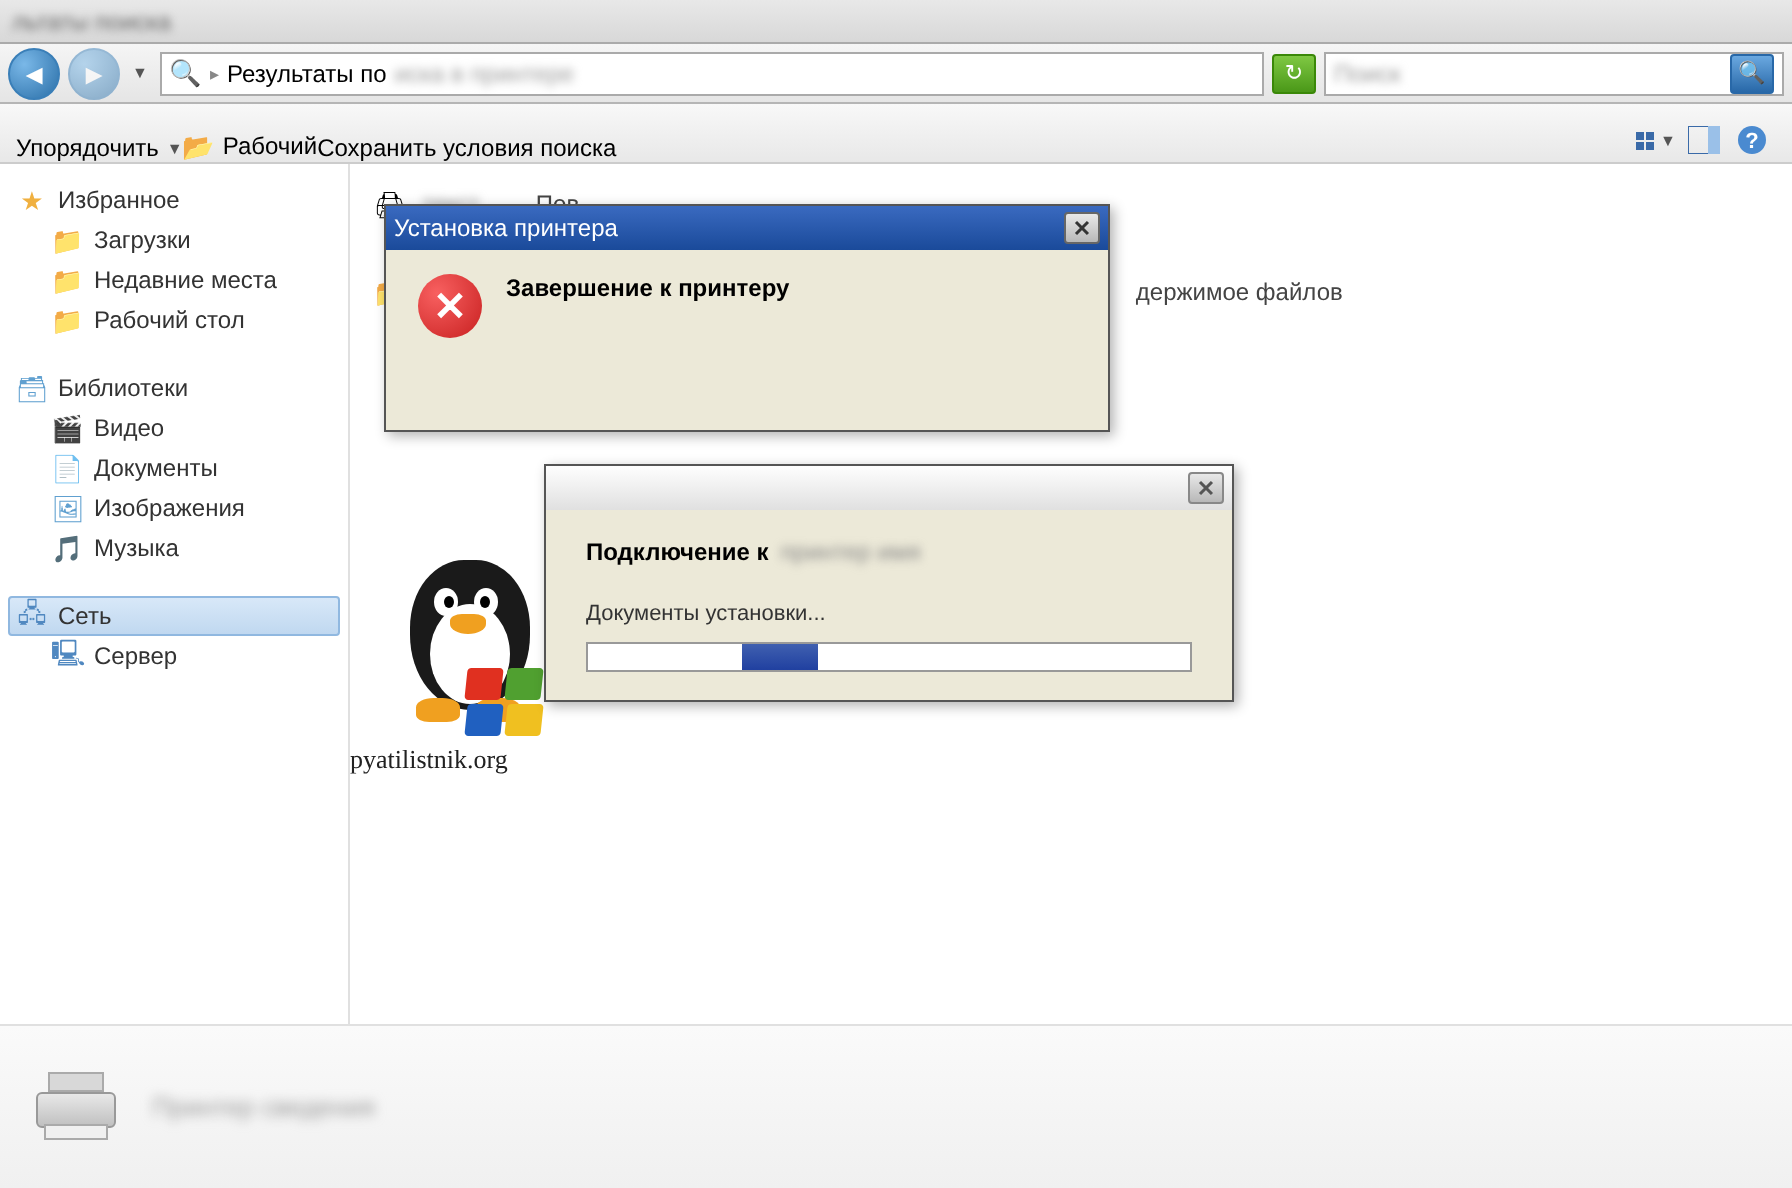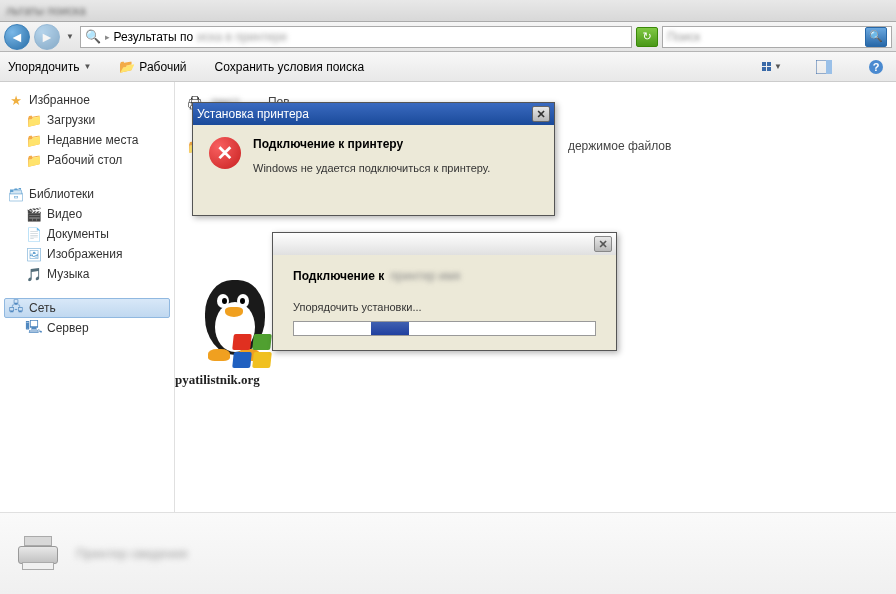--- a/index.html
+++ b/index.html
@@ -16,21 +16,21 @@
 .navbtn-drop { width: 12px; height: 20px; display: flex; align-items: center; justify-content: center; color: #555; font-size: 8px; }
 .addrbar { flex: 1; height: 22px; background: #fff; border: 1px solid #aaa; display: flex; align-items: center; padding: 0 4px; gap: 4px; }
 .addrbar .pathsep { color: #888; font-size: 9px; }
 .addrbar .blur { filter: blur(2.5px); color: #999; }
 .refresh { width: 22px; height: 20px; background: linear-gradient(#7fc843, #4a9818); border: 1px solid #3a8808; display: flex; align-items: center; justify-content: center; color: #fff; font-size: 11px; border-radius: 2px; }
 .searchbar { width: 230px; height: 22px; background: #fff; border: 1px solid #aaa; display: flex; align-items: center; padding: 0 4px; color: #999; position: relative; }
 .searchbar .blur { filter: blur(2px); }
 .searchbtn { width: 22px; height: 20px; background: linear-gradient(#6aa8e0, #2868a8); border: 1px solid #2868a8; display: flex; align-items: center; justify-content: center; color: #fff; font-size: 11px; border-radius: 2px; margin-left: auto; }
 
 
-.toolbar { height: 30px; background: linear-gradient(#f8f8f8, #e8e8e8); border-bottom: 1px solid #ccc; display: flex; align-items: center; padding: 0 8px; gap: 28px; }
+.toolbar { height: 30px; background: linear-gradient(#f8f8f8, #e8e8e8); border-bottom: 1px solid #ccc; display: flex; align-items: flex-end; padding: 0 8px; gap: 0; }
 .toolbar .item { display: flex; align-items: center; gap: 4px; cursor: pointer; }
 .toolbar .drop { font-size: 8px; color: #555; }
 .toolbar .spacer { flex: 1; }
 .toolbar .iconbtn { width: 24px; height: 22px; display: flex; align-items: center; justify-content: center; border: 1px solid transparent; }
 .square3 { display: grid; grid-template-columns: 4px 4px; grid-template-rows: 4px 4px; gap: 1px; }
 .square3 span { background: #3a6aa8; }
 
 
 .main { display: flex; height: 430px; }
 .sidebar { width: 175px; border-right: 1px solid #e0e0e0; padding: 8px 4px; background: #fff; }
@@ -60,21 +60,21 @@
 .penguin-beak { position: absolute; left: 50px; top: 35px; width: 18px; height: 10px; background: #f0a020; border-radius: 40% 40% 60% 60%; }
 .penguin-feet { position: absolute; left: 33px; top: 77px; width: 52px; height: 14px; }
 .penguin-foot { position: absolute; width: 22px; height: 12px; background: #f0a020; border-radius: 40% 40% 30% 30%; }
 .penguin-foot.l { left: 0; } .penguin-foot.r { right: 0; }
 .winflag { position: absolute; left: 58px; top: 62px; width: 44px; height: 40px; }
 .winflag .p { position: absolute; width: 18px; height: 16px; border-radius: 2px; transform: skewX(-6deg); }
 .winflag .r1 { background: #e03020; left: 0; top: 0; }
 .winflag .g1 { background: #50a030; left: 20px; top: 0; }
 .winflag .b1 { background: #2060c0; left: 0; top: 18px; }
 .winflag .y1 { background: #f0c020; left: 20px; top: 18px; }
-.logo-text { position: absolute; left: 0px; top: 100px; font-size: 13px; font-weight: bold; color: #222; font-family: Georgia, serif; }
+.logo-text { position: absolute; left: 0px; top: 100px; font-size: 13px; font-weight: normal; color: #222; font-family: Georgia, serif; }
 
 
 .dialog { position: absolute; background: #ece9d8; border: 1px solid #555; box-shadow: 2px 2px 6px rgba(0,0,0,0.3); }
 .dialog .titlebar-dlg { height: 22px; background: linear-gradient(#3a6ac0, #1a4a9a); color: #fff; display: flex; align-items: center; padding: 0 4px; font-size: 12px; }
 .dialog .titlebar-dlg .close { margin-left: auto; width: 18px; height: 16px; background: linear-gradient(#e8e8e8, #b8b8b8); border: 1px solid #666; display: flex; align-items: center; justify-content: center; color: #333; font-size: 11px; font-weight: bold; border-radius: 2px; }
 .dialog .body { padding: 12px 16px; }
 .dialog .btn { min-width: 70px; height: 22px; background: linear-gradient(#fefefe, #e0e0e0); border: 1px solid #707070; border-radius: 3px; display: inline-flex; align-items: center; justify-content: center; font-size: 12px; cursor: pointer; }
 
 .dlg-error { left: 192px; top: 102px; width: 363px; z-index: 20; }
 .dlg-error .body { display: flex; gap: 12px; min-height: 90px; }
@@ -255,37 +255,36 @@
 
 <div class="dialog dlg-progress">
   <div class="titlebar-dlg2">
     <div class="close">✕</div>
   </div>
   <div class="body2">
     <div class="connecting">
       <b>Подключение к</b>
       <span class="blur">принтер имя</span>
     </div>
-    <div class="status">Упорядочить установки...</div>
+    <div class="status">Документы установки...</div>
     <div class="progressbar">
       <div class="fill"></div>
     </div>
   </div>
 </div>
 
 <div class="dialog dlg-error">
   <div class="titlebar-dlg">
     <span>Установка принтера</span>
     <div class="close">✕</div>
   </div>
   <div class="body">
     <div class="error-icon">✕</div>
     <div class="msg">
-      <div class="bold">Подключение к принтеру</div>
-      <div class="text">Windows не удается подключиться к принтеру.</div>
+      <div class="bold">Завершение к принтеру</div>
     </div>
   </div>
 </div>
 
 <div class="details">
   <div class="printer-icon">
     <div class="top"></div>
       <div class="mid"></div>
       <div class="tray"></div>
   </div>

